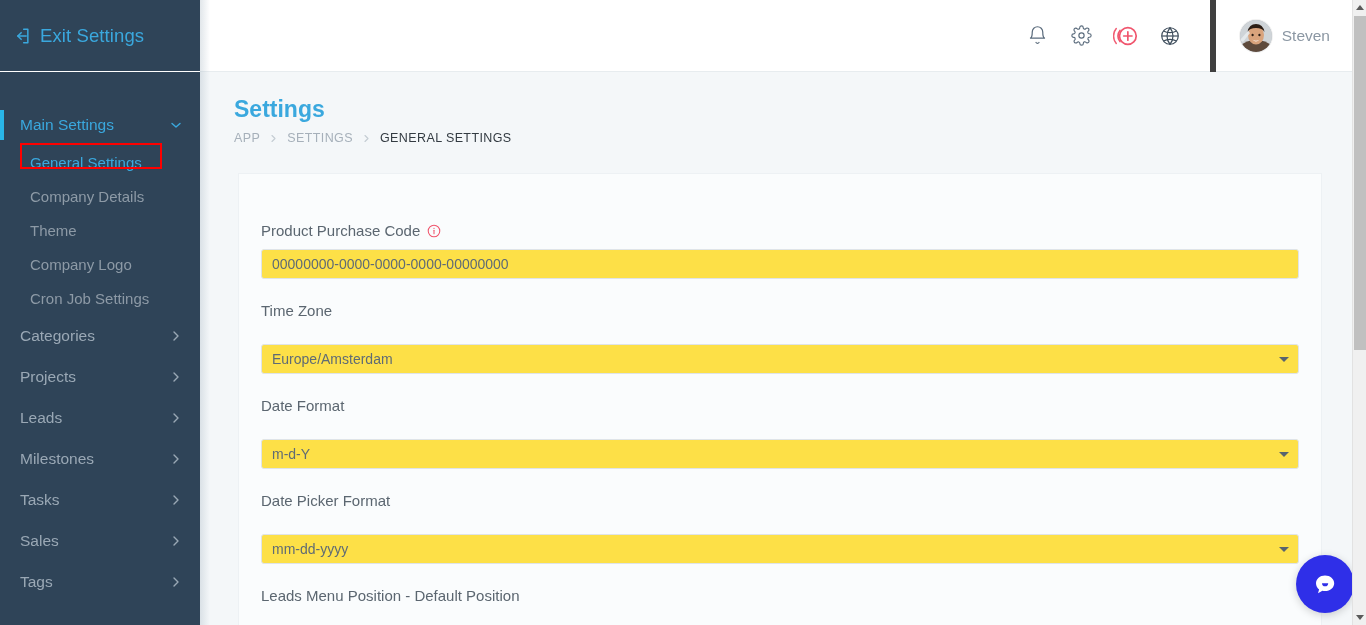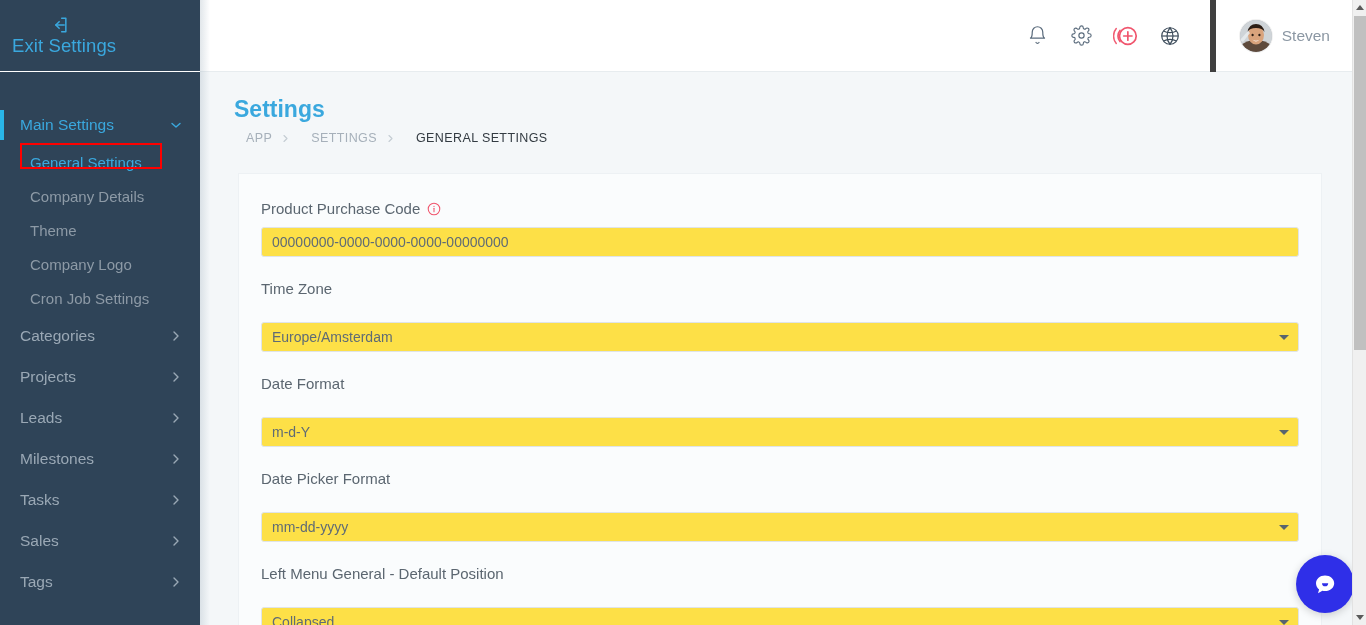--- a/index.html
+++ b/index.html
@@ -29,21 +29,21 @@
     width: 20px; height: 20px;
     margin-right: 8px;
     display: inline-flex; align-items: center; justify-content: center;
     flex: 0 0 auto;
   }
   #exit-label {
     color: #3aa8de;
     font-size: 18.5px;
     letter-spacing: .1px;
   }
-  #exit-settings { display: flex; align-items: center; cursor: pointer; flex-direction: column; }
+  #exit-settings { display: flex; align-items: center; cursor: pointer; }
 
   #nav { padding-top: 32px; }
   .nav-item {
     position: relative;
     height: 41px;
     display: flex; align-items: center;
     padding-left: 20px; padding-right: 18px;
     color: #9aa8b5;
     font-size: 15.5px;
     cursor: pointer;
@@ -132,40 +132,41 @@
   }
   #page-title {
     position: absolute; left: 34px; top: 24px;
     color: #3aa8de; font-size: 23px;
   }
   #breadcrumb {
     position: absolute; left: 34px; top: 59px;
     display: flex; align-items: center;
     font-size: 12.5px; letter-spacing: .4px;
   }
-  .crumb { color: #a6b0ba; text-transform: uppercase; cursor: pointer; margin-left: 12px; }
+  .crumb { color: #a6b0ba; text-transform: uppercase; cursor: pointer; }
   .crumb.current { color: #333b42; cursor: default; }
   .crumb-sep {
     color: #c4ccd3; margin: 0 9px; font-size: 12px;
     display: inline-flex;
   }
 
   #form-card {
     position: absolute; left: 38px; top: 101px;
     width: 1084px; min-height: 452px;
     background: #fafcfd;
     border: 1px solid #edf1f4;
     border-bottom: none;
     padding: 26px 22px 0 22px;
   }
   .field { margin-bottom: 23px; }
   .field-label {
     display: flex; align-items: center;
     color: #5b6670; font-size: 15px;
     margin-bottom: 10px;
+    margin-top: 22px;
   }
   .info-icon {
     margin-left: 7px;
     width: 14px; height: 14px;
     display: inline-flex; align-items: center; justify-content: center;
   }
   .control {
     position: relative;
     height: 30px;
     background: #fde047;
@@ -462,21 +463,21 @@
           <span>Date Picker Format</span>
         </div>
         <div class="control select">
           <span>mm-dd-yyyy</span>
           <span class="caret"></span>
         </div>
       </div>
 
       <div class="field">
         <div class="field-label">
-          <span>Left Menu General - Default Position</span>
+          <span>Leads Menu Position - Default Position</span>
         </div>
         <div class="control select">
           <span>Collapsed</span>
           <span class="caret"></span>
         </div>
       </div>
 
     </section>
   </main>
 

